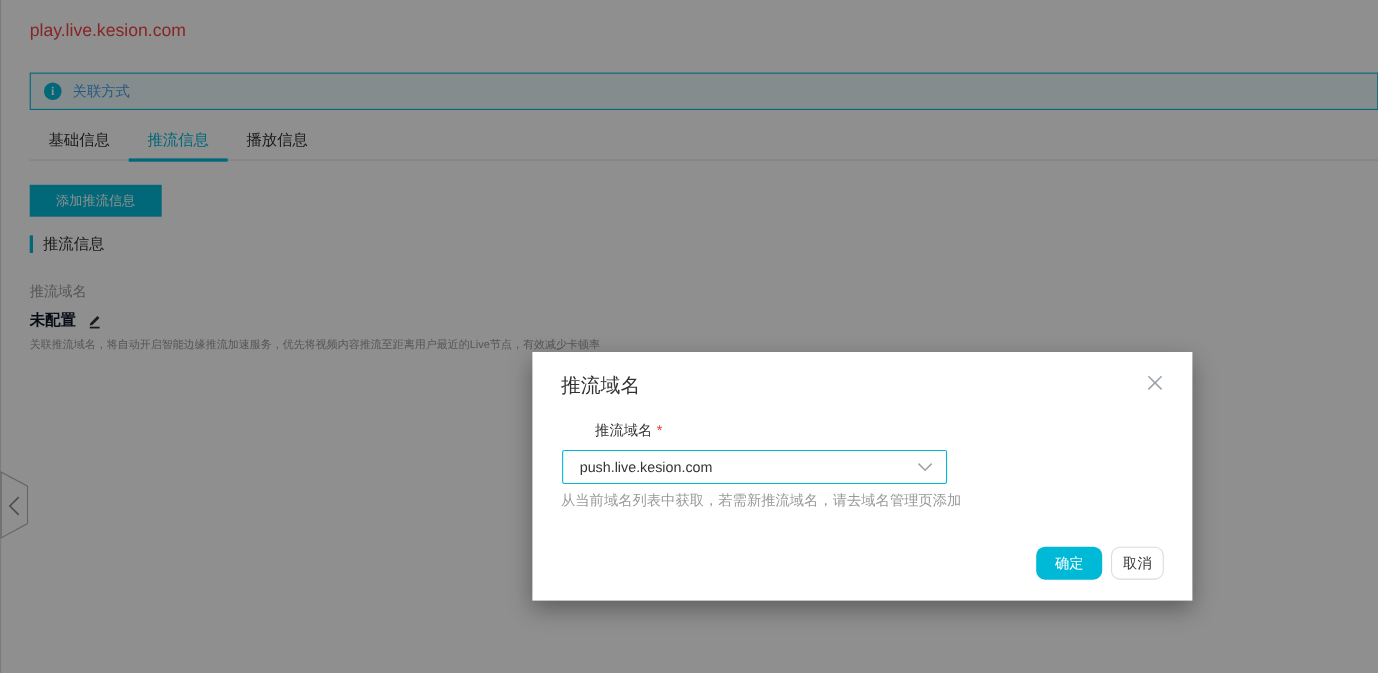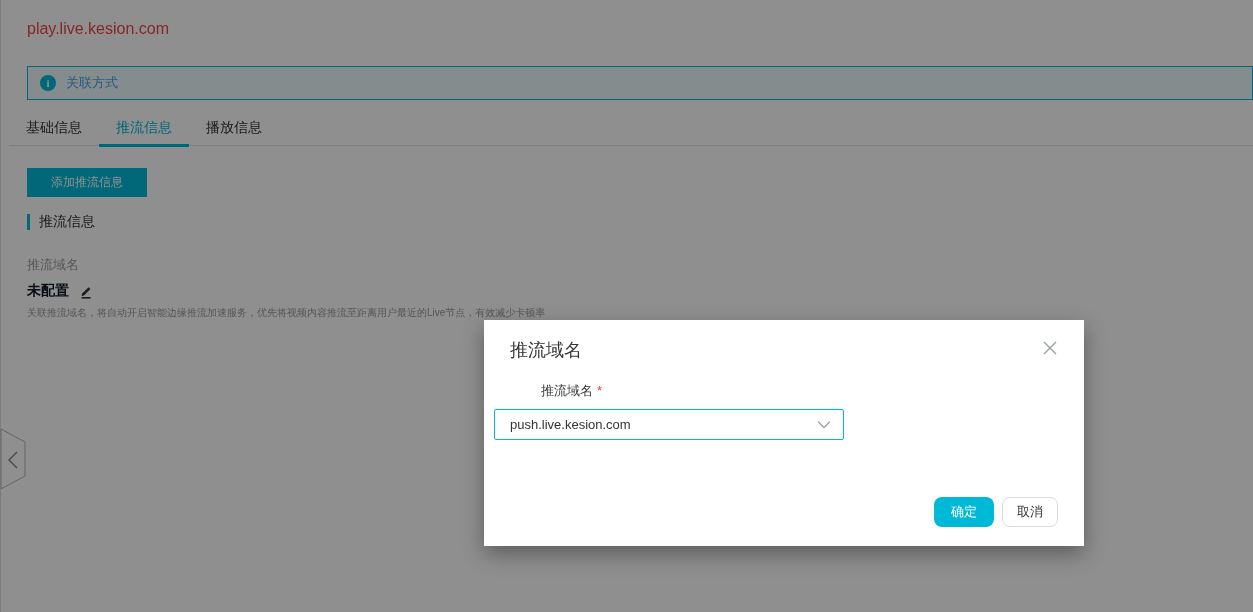--- a/index.html
+++ b/index.html
@@ -22,21 +22,21 @@
     white-space:nowrap; overflow:hidden;
   }
   .info-icon {
     width:16px; height:16px; border-radius:50%; background:var(--primary,#00b9d7);
     color:#fff; font-size:11px; font-weight:bold; line-height:16px; text-align:center;
     margin-right:10px; flex:0 0 auto; font-family:"Liberation Serif","DejaVu Serif",serif;
   }
   .banner a { color:var(--link,#459fe6); text-decoration:none; cursor:pointer; }
 
   .tabs {
-    position:absolute; left:9px; top:112px; right:0; height:34px;
+    position:absolute; left:27px; top:112px; right:0; height:34px;
     display:flex; border-bottom:1px solid #e2e2e2;
   }
   .tab {
     position:relative; height:34px; line-height:31px; padding:0 17px;
     font-size:14px; color:#333; cursor:pointer;
   }
   .tab.active { color:var(--primary,#00b9d7); }
   .tab.active::after {
     content:""; position:absolute; left:0; right:0; bottom:-1px; height:3px;
     background:var(--primary,#00b9d7);
@@ -62,30 +62,30 @@
 
   .modal {
     position:absolute; left:484px; top:320px; width:600px; height:226px;
     background:#fff; z-index:100; box-shadow:0 8px 20px rgba(0,0,0,0.35);
   }
   .modal-title { position:absolute; left:26px; top:18px; font-size:18px; color:#333; }
   .modal-close { position:absolute; right:24px; top:18px; width:20px; height:20px; cursor:pointer; display:flex; align-items:center; justify-content:center; }
   .modal-field-label { position:absolute; left:25px; top:62px; font-size:13px; color:#333;margin-left:32px; }
   .required-mark { color:var(--required,#f04134); margin-left:4px; }
   .select-box {
-    position:absolute; left:10px; top:89px; width:350px; height:31px;
+    position:absolute; left:27px; top:89px; width:350px; height:31px;
     border:1px solid var(--primary,#00b9d7); border-radius:2px; background:#fff;
     display:flex; align-items:center; padding:0 12px 0 15px; cursor:pointer;
   }
   .select-value { flex:1; font-size:13px; color:#333; }
   .helper-text { position:absolute; left:26px; top:126px; font-size:13px; color:#999; }
   .modal-footer { position:absolute; right:26px; bottom:19px; display:flex; }
   .btn { height:30px; font-size:13px; cursor:pointer; font-family:inherit; border-radius:8px; }
   .btn-ok { width:60px; background:var(--primary,#00b9d7); color:#fff; border:none; }
-  .btn-cancel { width:56px; background:#fff; color:#333; border:1px solid #dcdcdc; margin-left:8px; }
+  .btn-cancel { width:48px; background:#fff; color:#333; border:1px solid #dcdcdc; margin-left:8px; }
 </style>
 </head>
 <body>
 
 <div class="page">
 
   <div class="left-edge-line"></div>
   <div class="collapse-handle">
     <svg width="27" height="66" viewBox="0 0 27 66">
       <polygon points="1,2 25,15 25,49 1,62" fill="none" stroke="#b5b5b5" stroke-width="1"></polygon>
@@ -142,20 +142,21 @@
       <span>推流域名</span><span class="required-mark">*</span>
     </div>
 
     <div class="select-box">
       <span class="select-value">push.live.kesion.com</span>
       <svg width="14" height="9" viewBox="0 0 14 9">
         <polyline points="1,1.5 7,7.5 13,1.5" fill="none" stroke="#9aa2aa" stroke-width="1.4"></polyline>
       </svg>
     </div>
 
+    <div class="helper-text">从当前域名列表中获取，若需新推流域名，请去域名管理页添加</div>
 
     <div class="modal-footer">
       <button class="btn btn-ok">确定</button>
       <button class="btn btn-cancel">取消</button>
     </div>
   </div>
 
 </div>
 
 </body></html>

